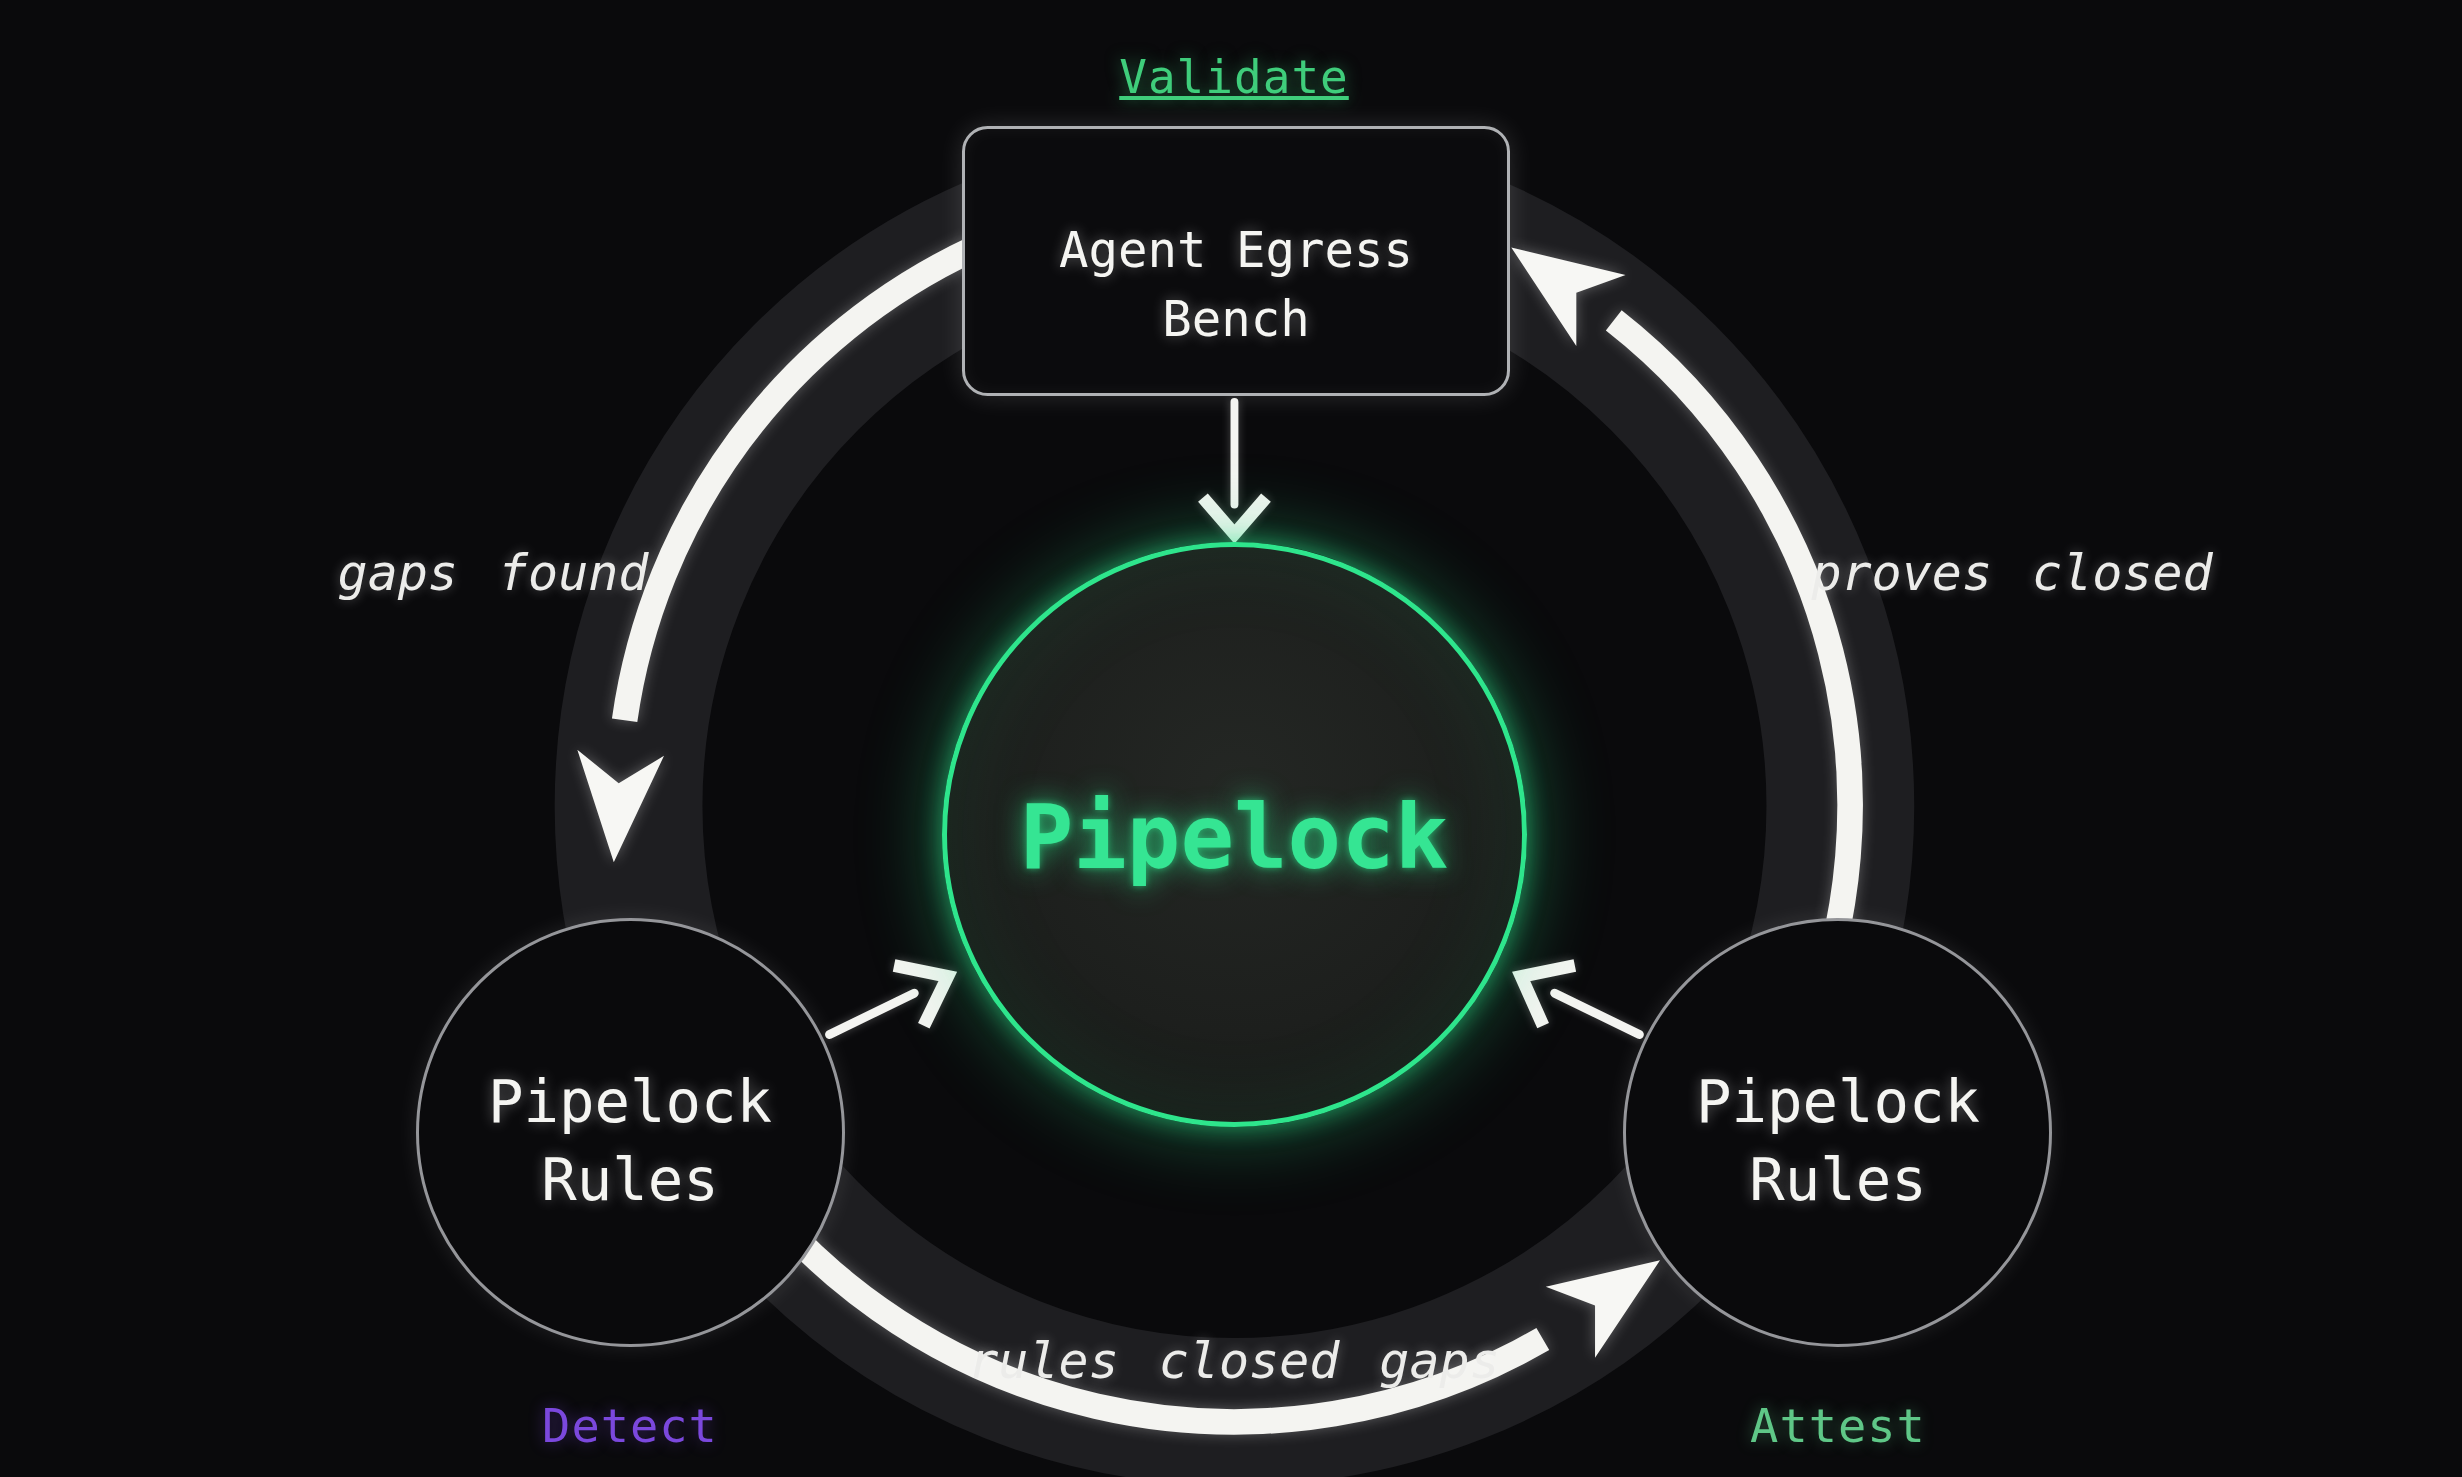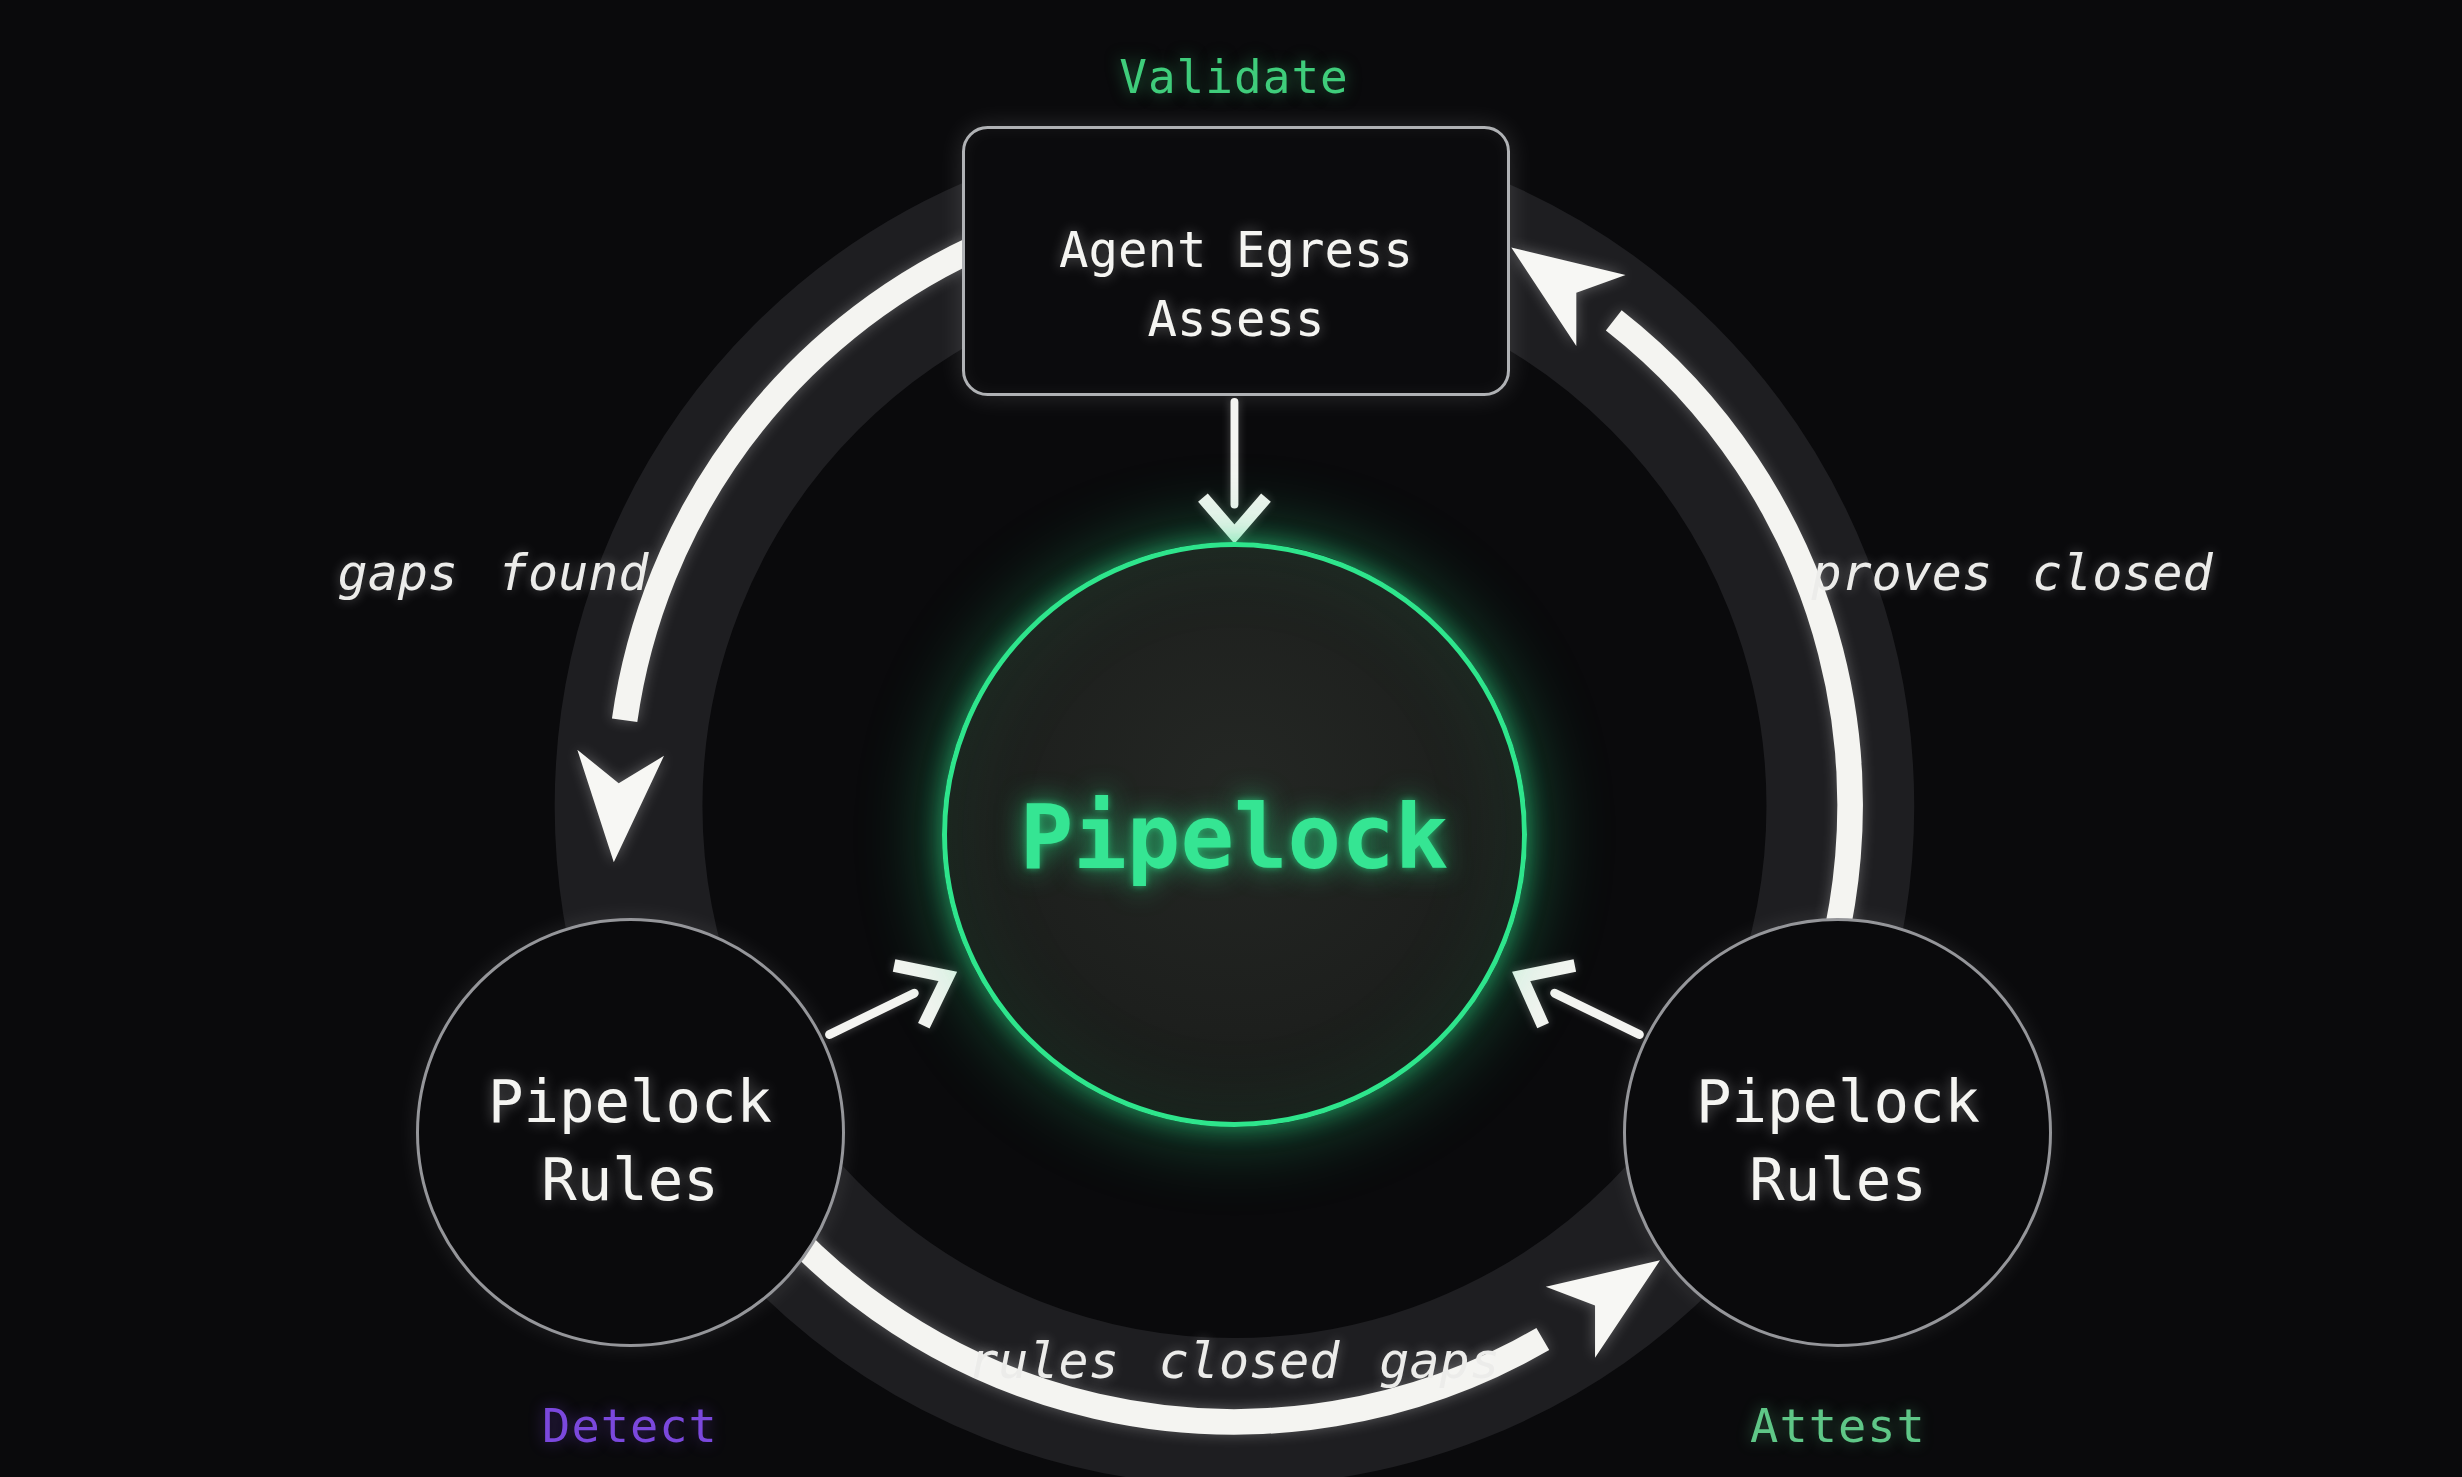--- a/index.html
+++ b/index.html
@@ -79,21 +79,21 @@
   
   .txt {
     position: absolute;
     transform: translate(-50%, -50%);
     white-space: nowrap;
     text-align: center;
     color: #f2f2ef;
   }
   .stage-label { font-size: 47px; letter-spacing: 1px; }
   #lbl-validate { left: 1234px; top: 77px;  color: #3fcd7b; font-size: 46px;
-                  text-shadow: 0 0 15.8px rgba(63,205,123,0.5); }
+                  text-shadow: 0 0 15.8px rgba(63,205,123,0.5); text-decoration: underline; }
   #lbl-govern   { left: 630px;  top: 1425px; color: #7b48dd;
                   text-shadow: 0 0 15.8px rgba(123,72,221,0.45); }
   #lbl-attest   { left: 1838px; top: 1425px; color: #5fc787;
                   text-shadow: 0 0 15.8px rgba(95,199,135,0.45); }
 
   .node-label {
     font-size: 49px;
     line-height: 1.40;
     color: #f5f5f2;
     text-shadow: 0 0 13.8px rgba(255,255,255,0.35);
@@ -159,21 +159,21 @@
   <div class="center-circle" id="node-center"></div>
   <div class="node-circle" id="node-rules"></div>
   <div class="node-circle" id="node-assess"></div>
 
   <div class="txt stage-label" id="lbl-validate">Validate</div>
   <div class="txt stage-label" id="lbl-govern">Detect</div>
   <div class="txt stage-label" id="lbl-attest">Attest</div>
 
   <div class="txt node-label" id="lbl-bench">
     <span>Agent Egress</span>
-    <span>Assess</span>
+    <span>Bench</span>
   </div>
   <div class="txt node-label" id="lbl-rules">
     <span>Pipelock</span>
     <span>Rules</span>
   </div>
   <div class="txt node-label" id="lbl-assess">
     <span>Pipelock</span>
     <span>Rules</span>
   </div>
 

